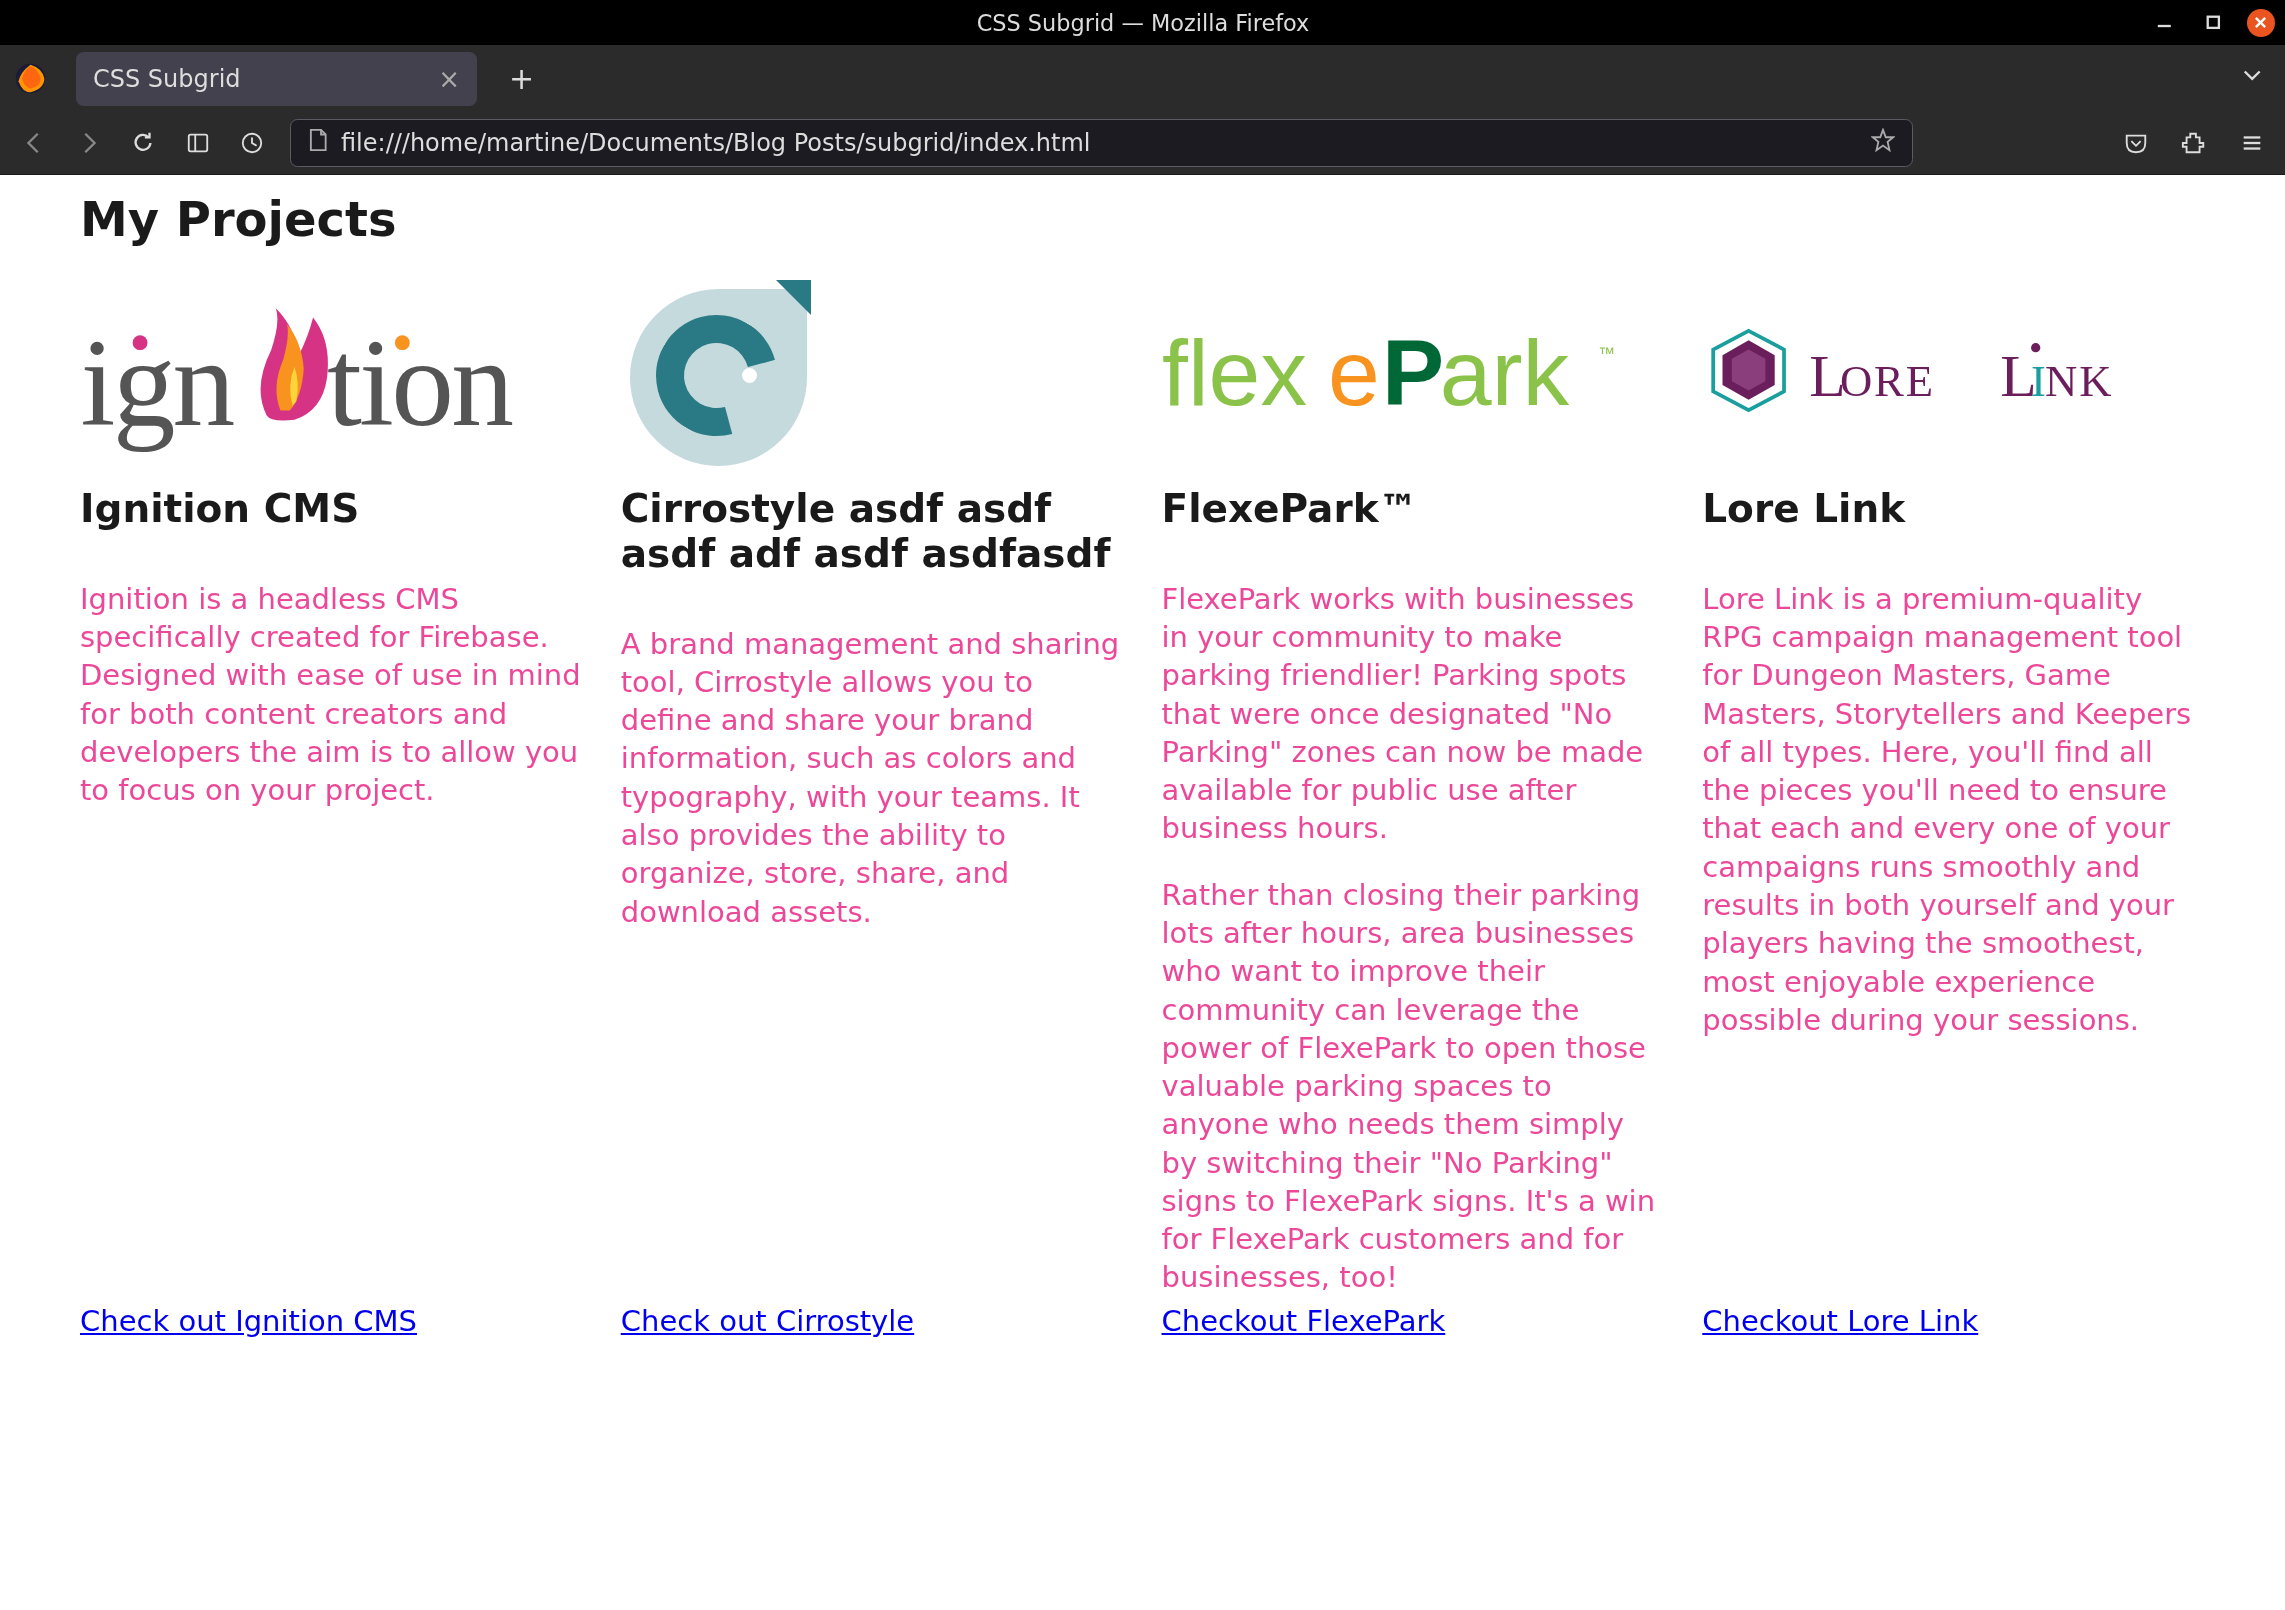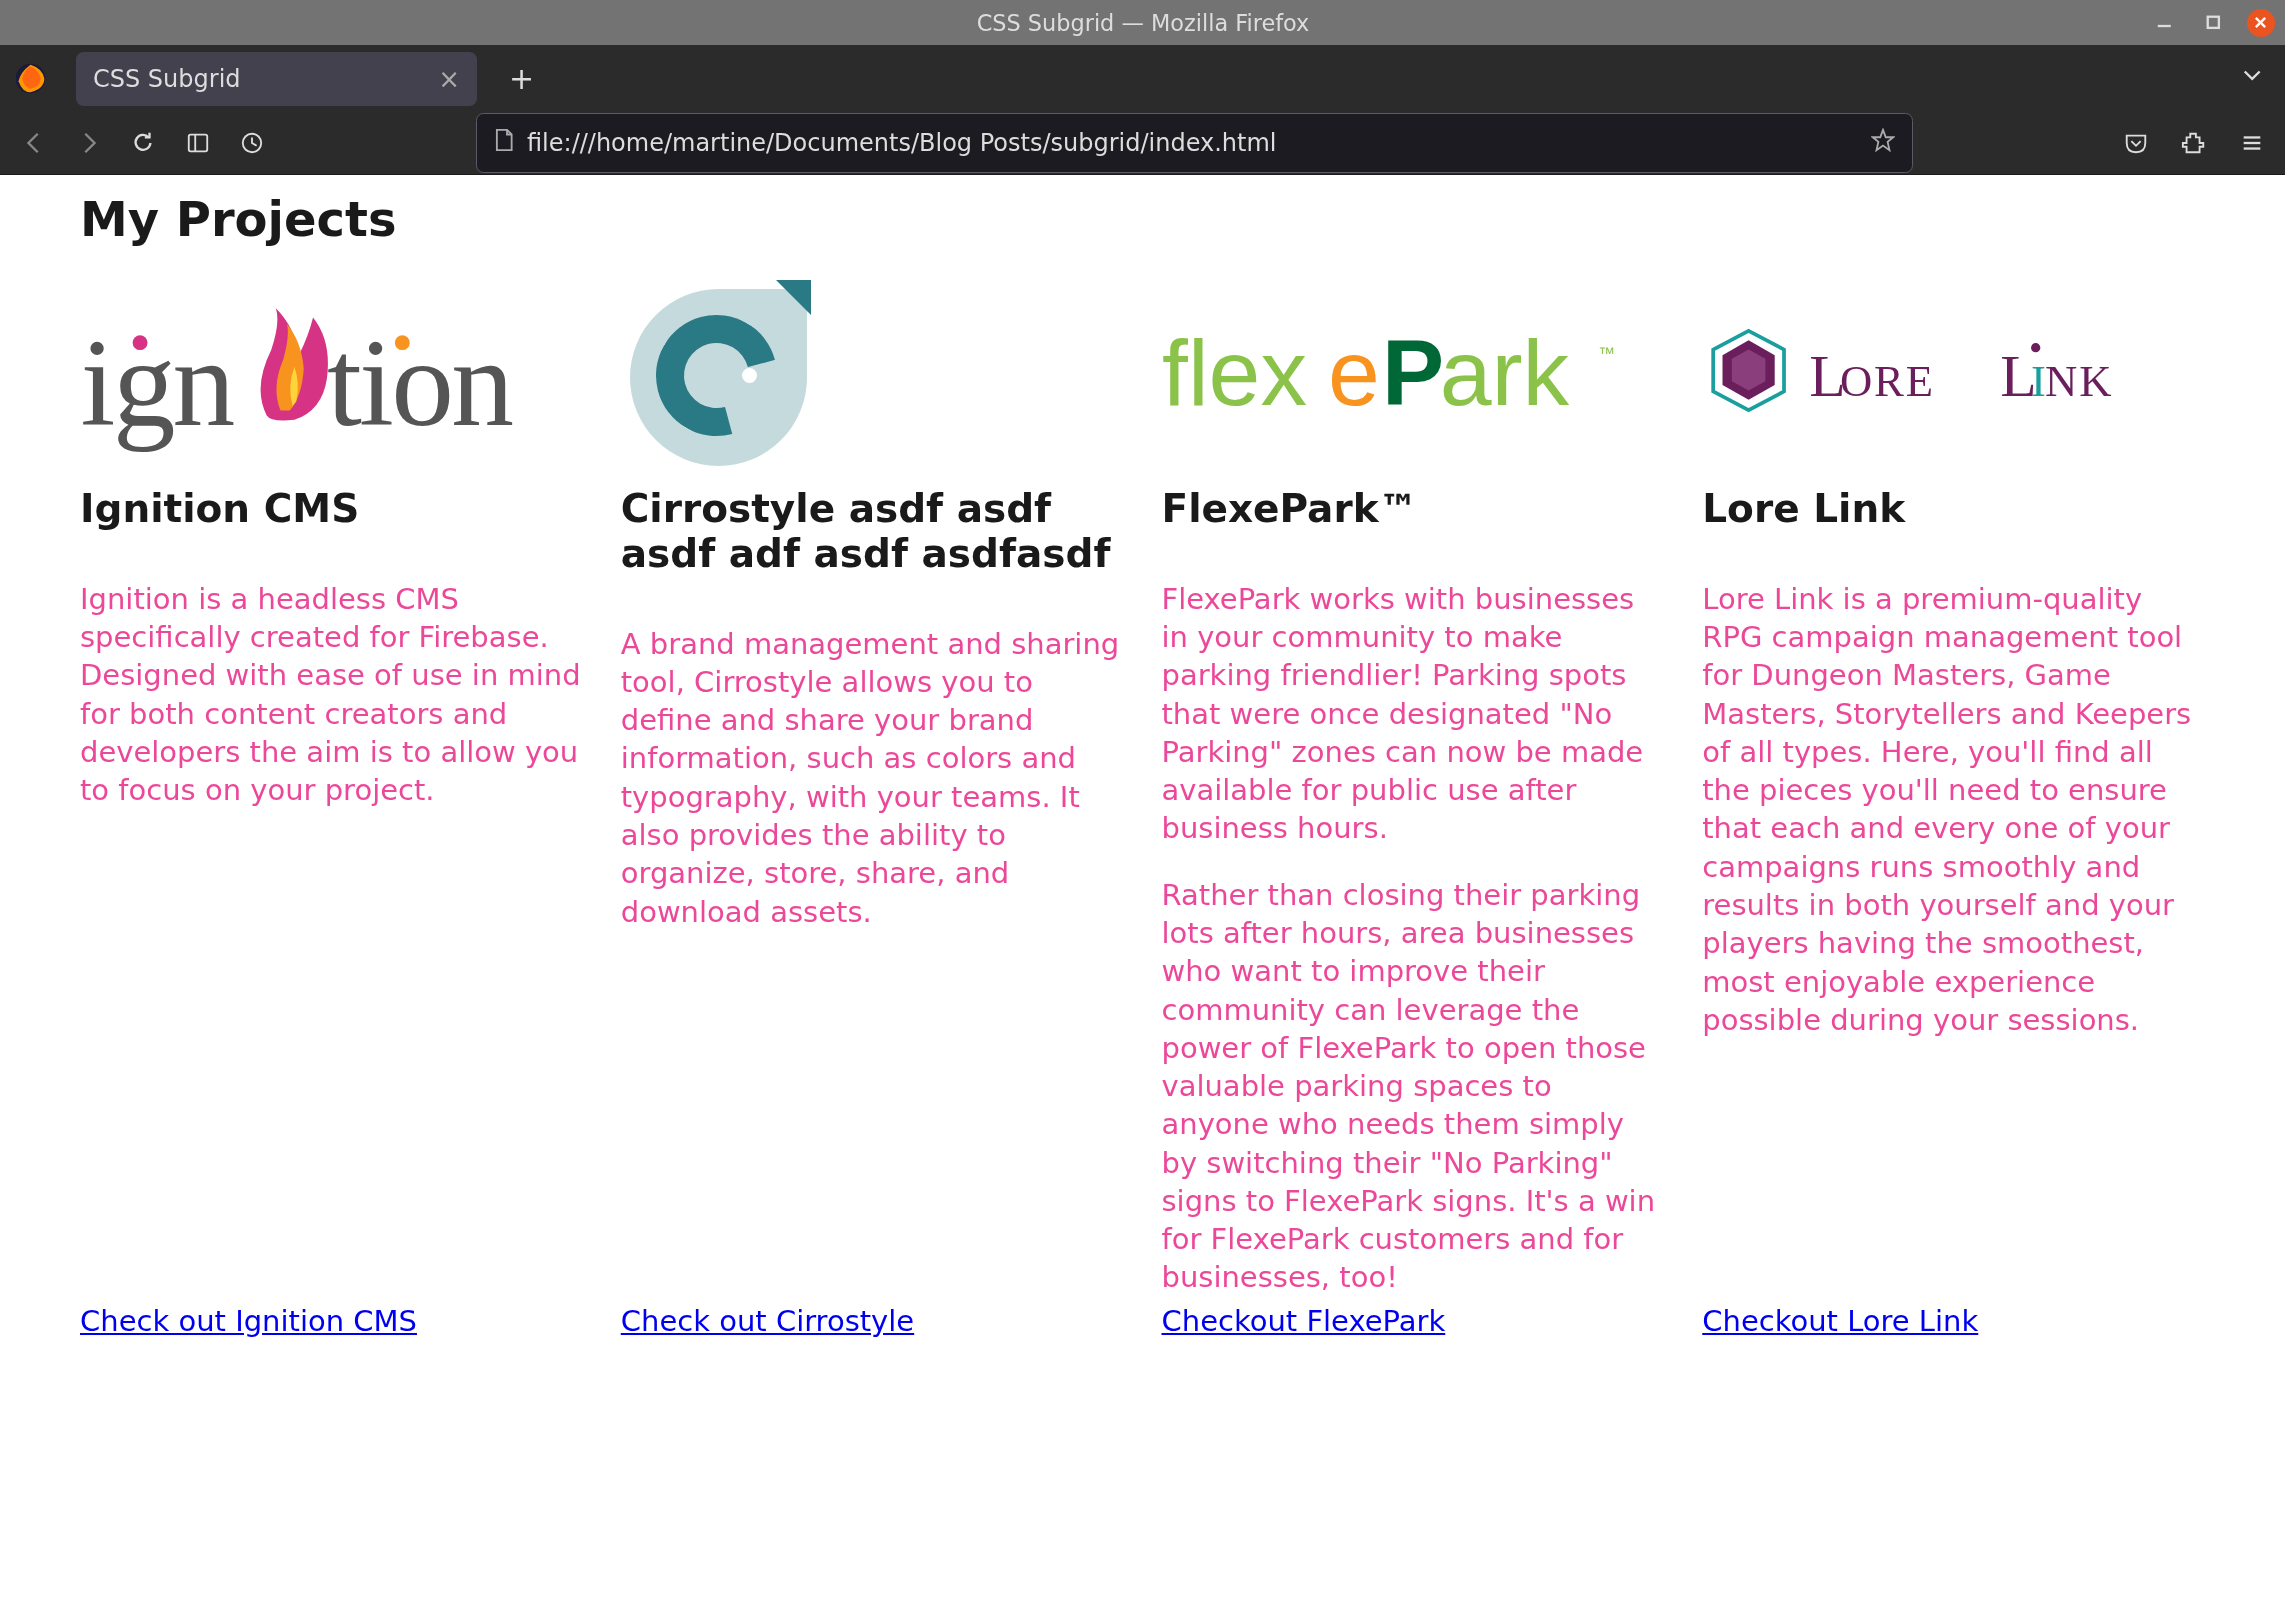--- a/index.html
+++ b/index.html
@@ -11,21 +11,21 @@
     body {
       font-family: "DejaVu Sans", "Liberation Sans", Arial, sans-serif;
       background: #fff;
       width: 2286px;
       height: 1611px;
       overflow: hidden;
     }
     
     
     .window-titlebar {
-      background: #737373;
+      background: #000000;
       height: 45px;
       display: flex;
       align-items: center;
       justify-content: center;
       position: relative;
       color: #ddd;
       font-size: 22.4px;
     }
     
     .window-controls {
@@ -135,25 +135,24 @@
     
     .nav-btn.enabled {
       color: #ddd;
     }
     
     .url-bar {
       flex: 1;
       background: #1c1b22;
       border: 0.9px solid #5b5b66;
       border-radius: 7.5px;
-      height: 60px;
+      height: 48px;
       display: flex;
       align-items: center;
       padding: 0 17px;
-      margin-left: 186px;
       margin-right: 186px;
       color: #ddd;
       font-size: 24px;
       gap: 13px;
     }
     
     .url-text {
       flex: 1;
       white-space: nowrap;
       overflow: hidden;

